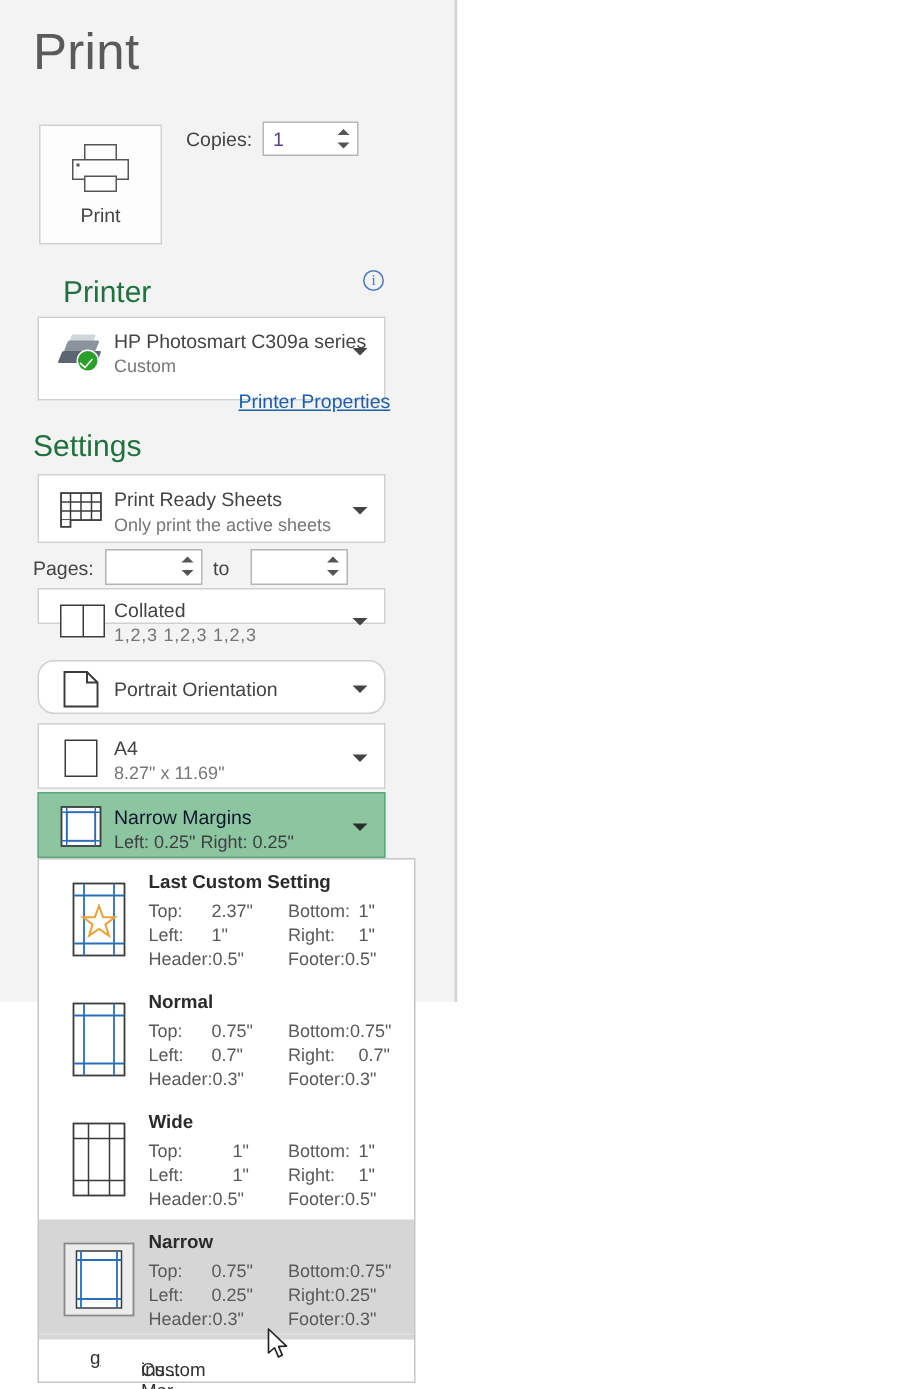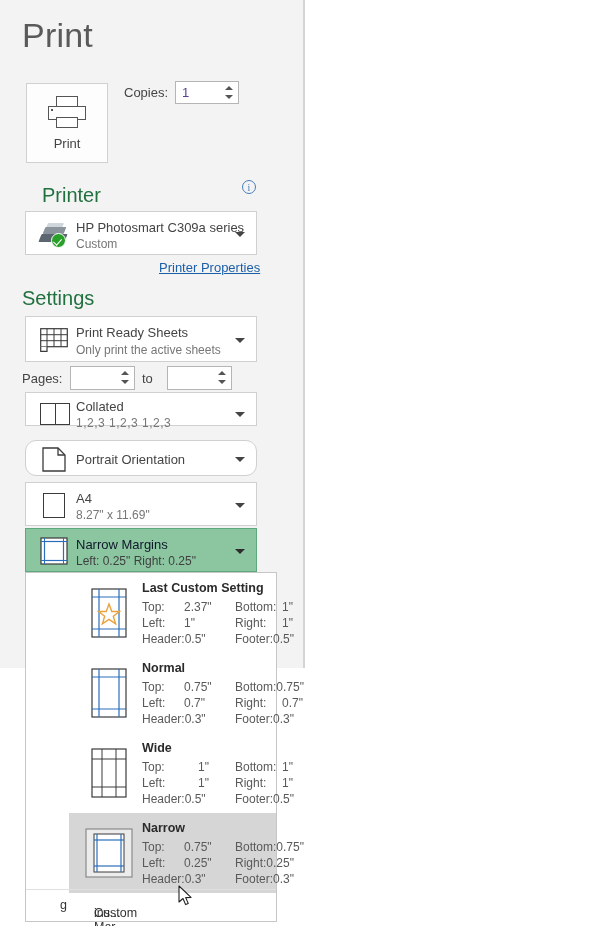--- a/index.html
+++ b/index.html
@@ -85,21 +85,21 @@
     background:#ffffff;border:1px solid #d0d0d0;box-sizing:border-box;
     cursor:pointer;
   }
   .combo .t1{position:absolute;left:50px;font-size:13px;color:#444;}
   .combo .t2{position:absolute;left:50px;font-size:12px;color:#767676;}
   .combo .caret{
     position:absolute;right:11px;width:0;height:0;
     border-left:5px solid transparent;border-right:5px solid transparent;
     border-top:5px solid #444;
   }
-  #printer-combo{top:211px;height:44px;}
+  #printer-combo{top:211px;height:56px;}
   #printer-combo .t1{top:8px;}
   #printer-combo .t2{top:25px;}
   #printer-combo .caret{top:20px;}
   #printer-props{
     position:absolute;left:159px;top:260px;font-size:13px;color:#1b5faa;
     text-decoration:underline;cursor:pointer;
   }
   
   .hp-icon{position:absolute;left:12px;top:11px;width:32px;height:24px;}
   .hp-icon .b1{
@@ -132,21 +132,21 @@
   
   #pages-label{position:absolute;left:22px;top:371px;font-size:13px;color:#444;}
   .page-spin{
     position:absolute;top:366px;width:65px;height:24px;
     background:#fff;border:1px solid #b5b5b5;box-sizing:border-box;
   }
   #pages-from{left:70px;}
   #pages-to{left:167px;}
   #pages-to-label{position:absolute;left:142px;top:371px;font-size:13px;color:#444;}
   
-  #collated-combo{top:392px;height:34px;}
+  #collated-combo{top:392px;height:24px;}
   #collated-combo .t1{top:6px;}
   #collated-combo .t2{top:23px;letter-spacing:.5px;}
   #collated-combo .caret{top:19px;}
   .collate-icon{
     position:absolute;left:14px;top:10px;width:30px;height:22px;
     border:1.4px solid #3b3b3b;box-sizing:border-box;background:#fff;
   }
   .collate-icon:after{
     content:"";position:absolute;left:50%;top:0;width:1.4px;height:100%;background:#3b3b3b;
   }
@@ -175,21 +175,20 @@
     position:absolute;right:11px;top:20px;width:0;height:0;
     border-left:5px solid transparent;border-right:5px solid transparent;
     border-top:5px solid #2c2c2c;
   }
   .margin-icon{position:absolute;left:14px;top:8px;width:28px;height:28px;}
   
   #margins-menu{
     position:absolute;left:25px;top:572px;width:252px;height:350px;
     background:#ffffff;border:1px solid #c6c6c6;box-sizing:border-box;
     z-index:30;
-    padding-left:43px;
   }
   .menu-item{
     position:relative;height:80px;box-sizing:border-box;cursor:pointer;
   }
   .menu-item.selected{background:#d6d6d6;}
   .menu-item .mi-icon{position:absolute;left:15px;top:14px;width:50px;height:52px;}
   .menu-item .mi-title{
     position:absolute;left:73px;top:8px;font-size:12.5px;color:#2b2b2b;font-weight:bold;
   }
   .mi-grid{position:absolute;left:73px;top:27px;width:168px;font-size:12px;color:#595959;}

